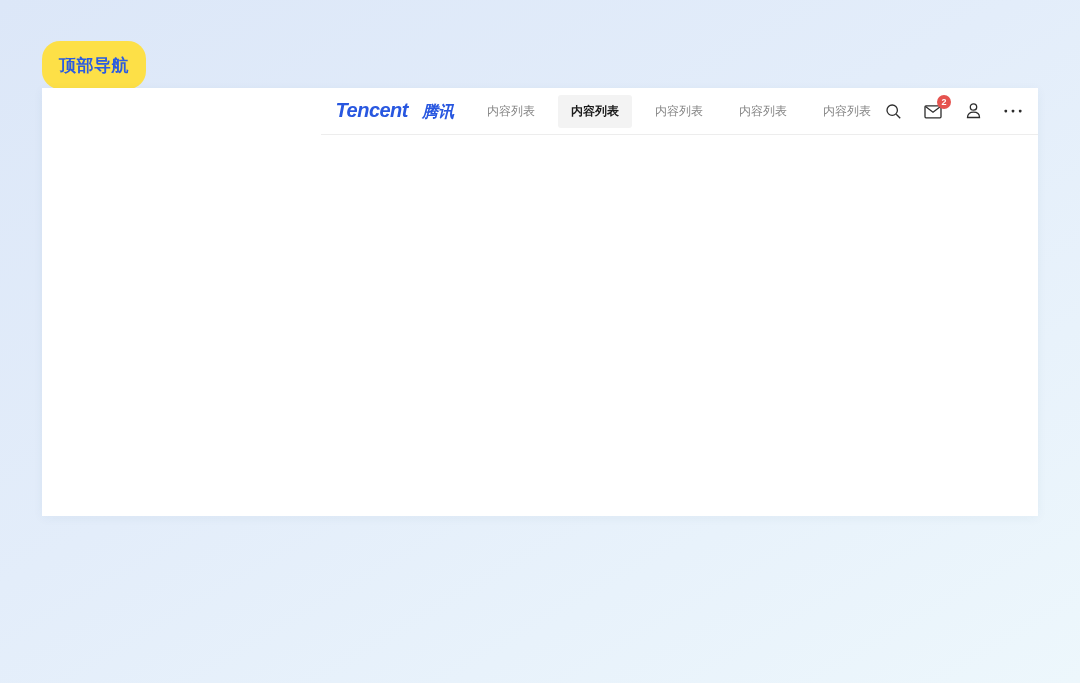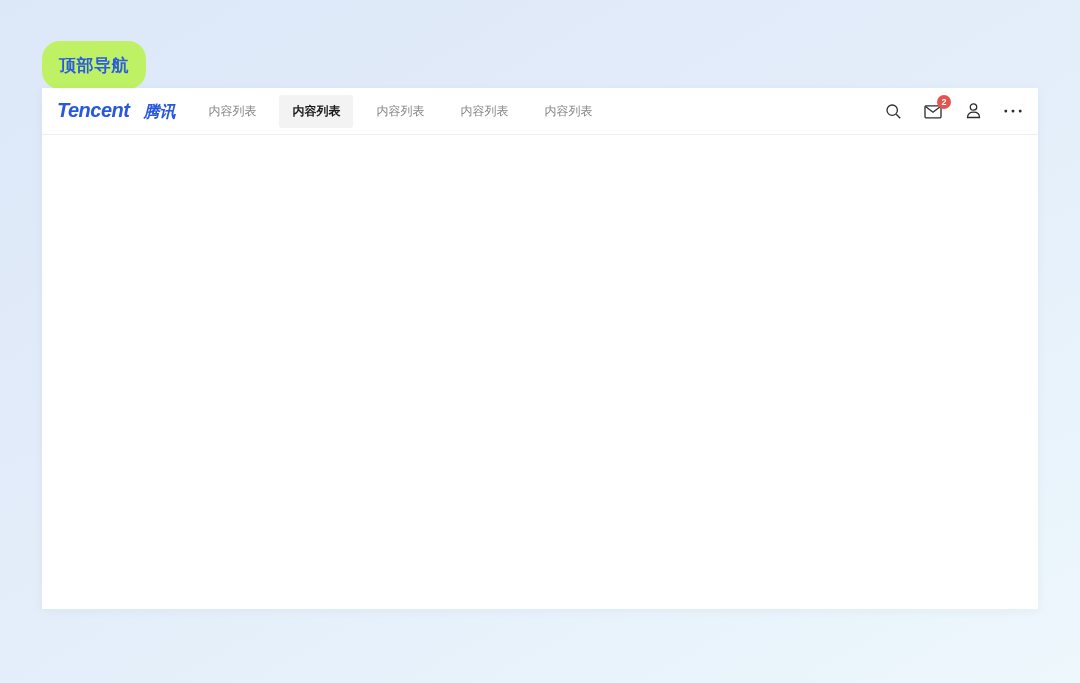--- a/index.html
+++ b/index.html
@@ -10,42 +10,43 @@
     position: relative;
     overflow: hidden;
   }
 
   
   .section-pill {
     position: absolute;
     left: 42px;
     top: 41px;
     height: 48px;
-    background: #bef264;
+    background: #fde047;
     border-radius: 18px;
     display: flex;
     align-items: center;
     padding: 0 17px;
     font-size: 17px;
     font-weight: bold;
     color: #2b5ce0;
     letter-spacing: 0.5px;
   }
 
   
   .card {
     position: absolute;
     left: 42px;
     top: 88px;
     width: 996px;
-    height: 521px;
+    height: 428px;
     background: #ffffff;
     box-shadow: 0 2px 10px rgba(40, 70, 120, 0.05);
     display: flex;
     flex-direction: column;
+    align-items: flex-end;
   }
 
   
   .navbar {
     height: 47px;
     flex: 0 0 47px;
     display: flex;
     align-items: center;
     padding: 0 16px 0 15px;
     border-bottom: 1px solid #ededed;

